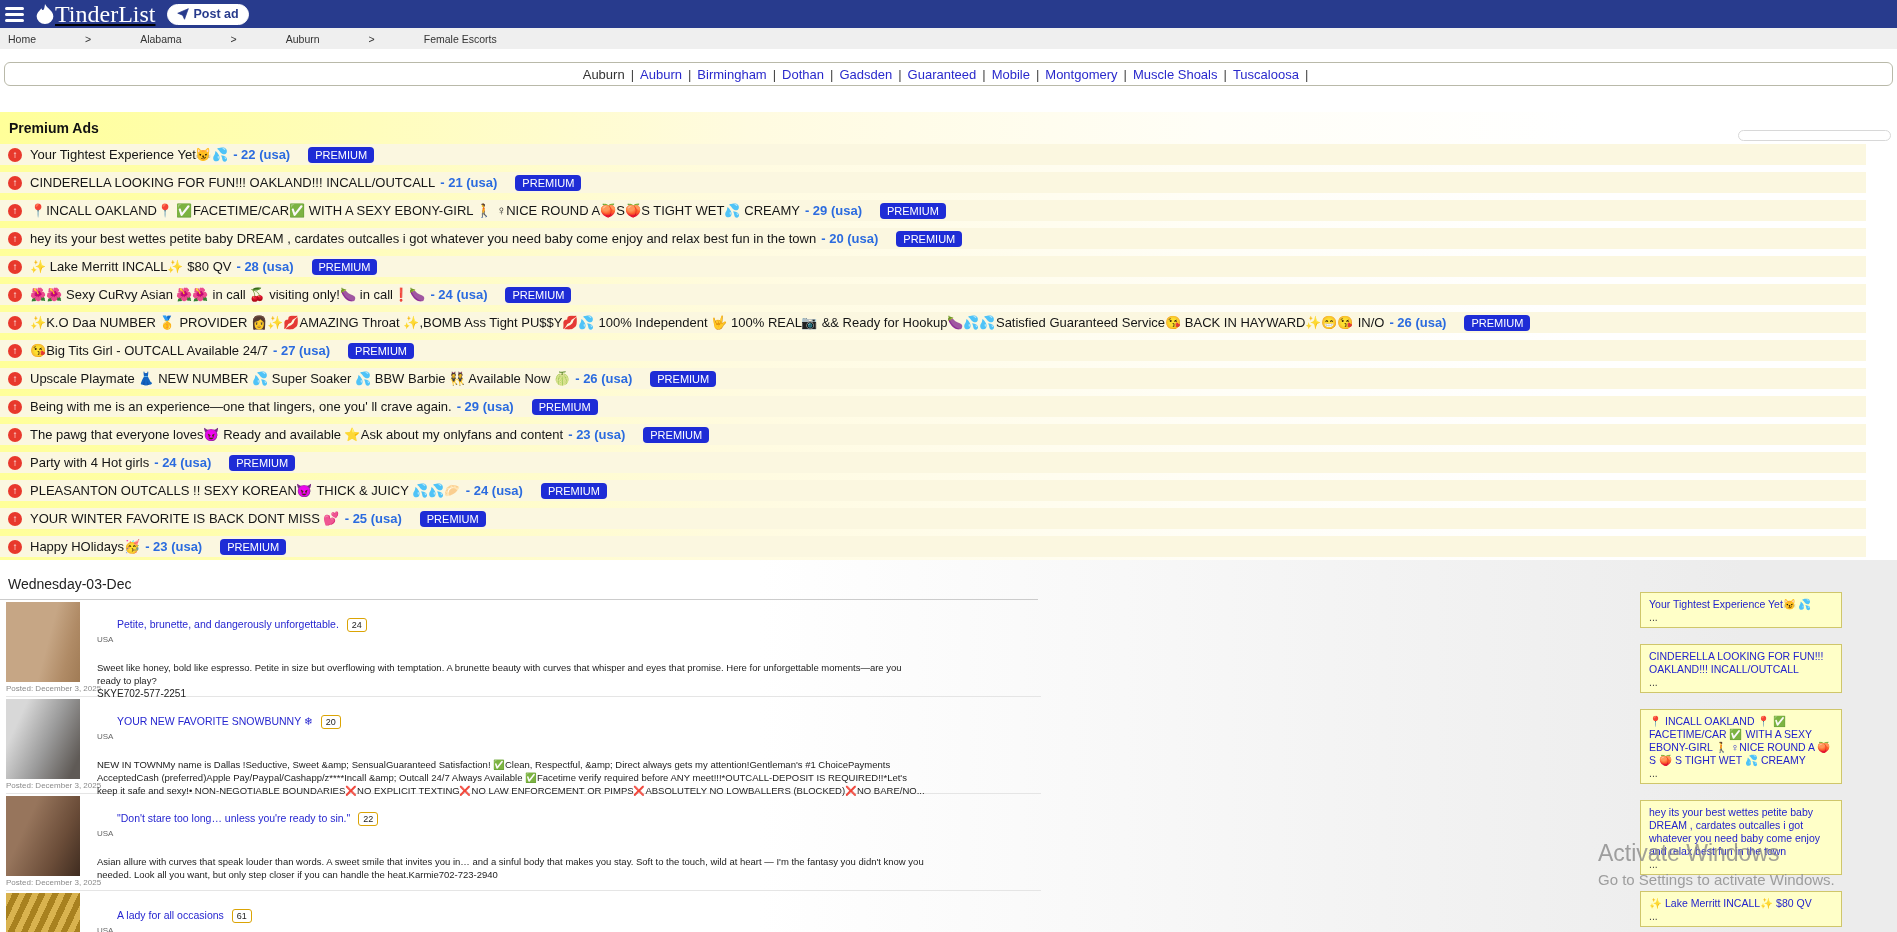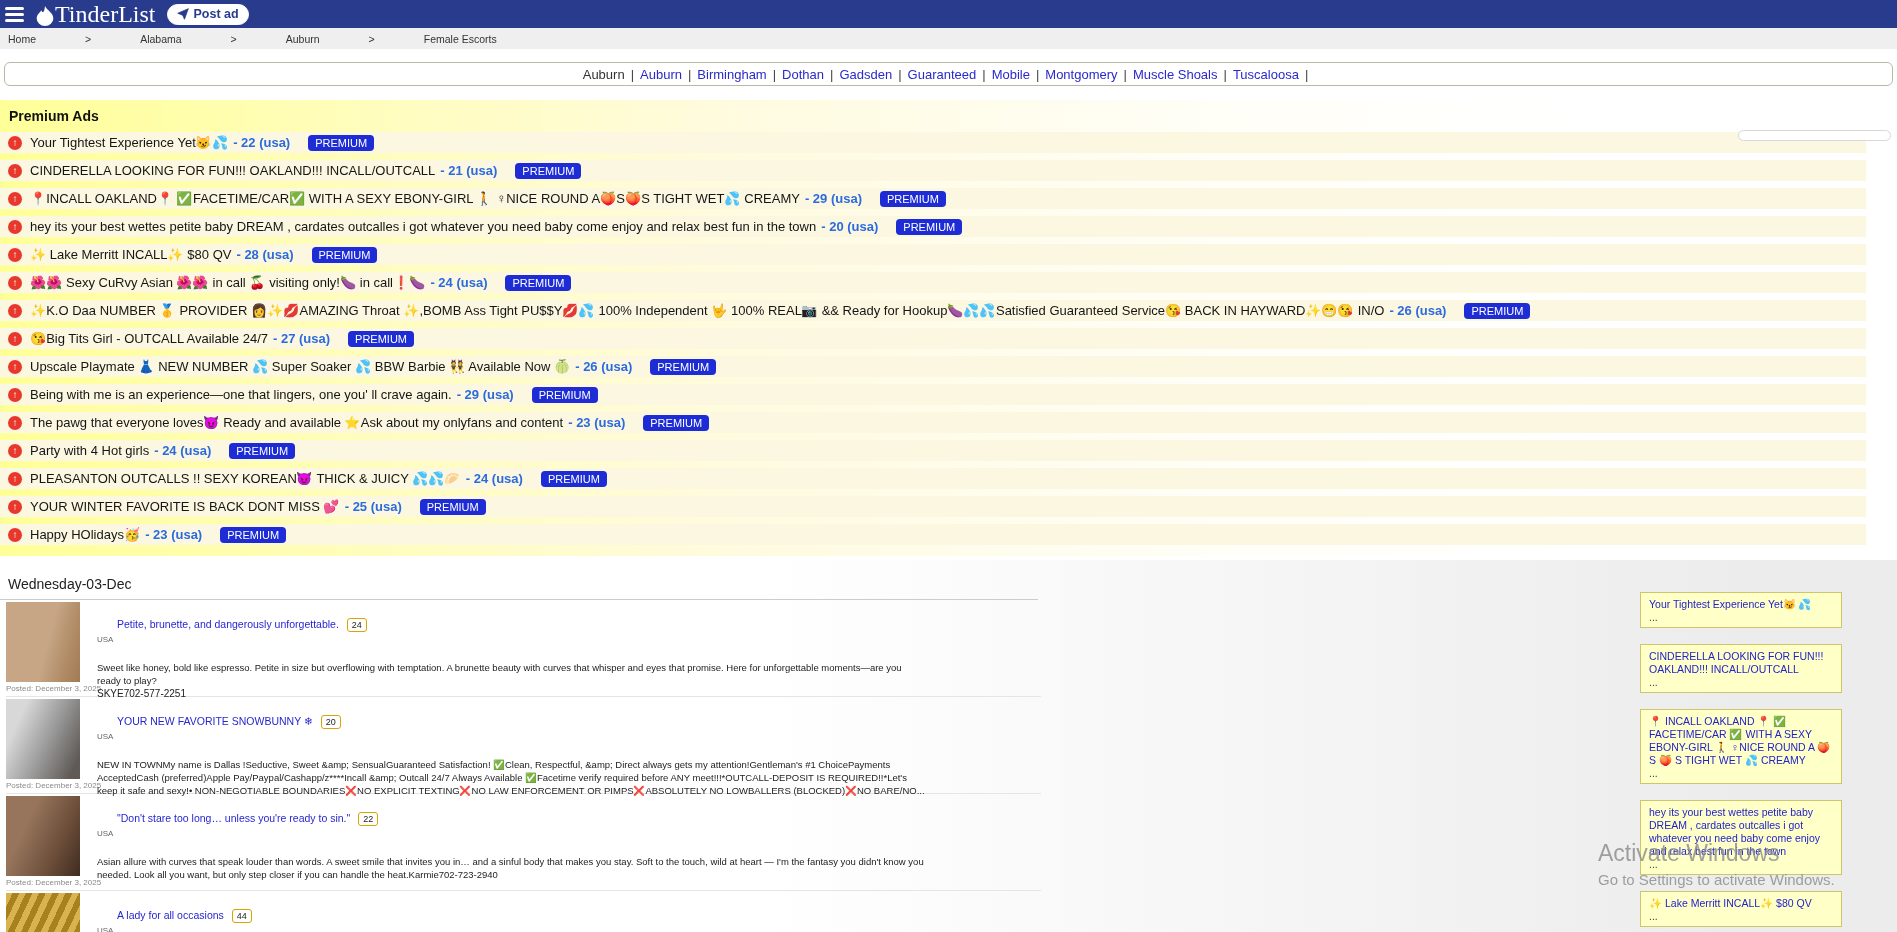--- a/index.html
+++ b/index.html
@@ -5,21 +5,21 @@
   * { box-sizing: border-box; margin: 0; padding: 0; }
   html,body { width:1897px; height:932px; overflow:hidden; }
   body { position:relative; font-family:"Liberation Sans", sans-serif; background:#fff; }
 
   
   .header { position:absolute; top:0; left:0; width:1897px; height:28px;
             background:#283b8d; display:flex; align-items:center; }
   .hamburger { width:26px; height:22px; margin-left:3px; display:flex; flex-direction:column;
                justify-content:center; gap:3px; cursor:pointer; }
   .hamburger span { display:block; width:19px; height:3px; background:#fff; border-radius:2px; margin-left:2px; }
-  .brand { display:flex; align-items:flex-end; margin-left:7px; }
+  .brand { display:flex; align-items:center; margin-left:7px;text-decoration:underline; }
   .flame { width:18px; height:20px; margin-right:1px; }
   .brand-text { color:#fff; font-family:"Liberation Serif", serif; font-size:24px; line-height:24px; }
   .postad-btn { margin-left:12px; background:#fff; border:1px solid #fff; border-radius:11px;
                 height:21px; padding:0 9px; display:flex; align-items:center; gap:4px; cursor:pointer; }
   .postad-btn .plane { width:12px; height:12px; }
   .postad-label { color:#283b8d; font-size:12.5px; font-weight:bold; }
 
   
   .breadcrumb-bar { position:absolute; top:28px; left:0; width:1897px; height:21px;
                     background:#efefef; display:flex; align-items:center; padding-left:8px;
@@ -29,21 +29,21 @@
 
   
   .citybox { position:absolute; top:62px; left:4px; width:1889px; height:24px;
              border:1px solid #b9b9a9; border-radius:6px; background:#fff;
              display:flex; align-items:center; justify-content:center; font-size:13px; }
   .citybox .cur { color:#333; }
   .citybox a.city { color:#2929cc; text-decoration:none; cursor:pointer; }
   .citybox .sep { color:#444; margin:0 6px; }
 
   
-  .premium-section { position:absolute; top:100px; left:0; width:1866px;
+  .premium-section { position:absolute; top:112px; left:0; width:1866px;
                      background:linear-gradient(90deg,#ffff99 0%,#fffbe0 40%,#fffef7 65%,#ffffff 85%);
                      padding-bottom:4px; }
   .premium-title { font-size:14px; font-weight:bold; color:#111; padding:8px 0 8px 9px; }
   .prow { height:21px; margin-bottom:7px; background:#fbf7e0; display:flex; align-items:center;
           padding-left:8px; white-space:nowrap; }
   .up-icon { flex:0 0 auto; width:14px; height:14px; border-radius:50%; background:#e8382c;
              color:#fff; font-size:10px; font-weight:bold; line-height:14px; text-align:center; cursor:pointer; }
   .prow .ptitle { font-size:13px; font-weight:normal; color:#151515; margin-left:8px; cursor:pointer; }
   .prow .pmeta { font-size:13px; font-weight:bold; color:#2b6bdf; margin-left:5px; }
   .badge { display:inline-block; margin-left:18px; background:#1e2cd6; color:#fff; font-size:11px;
@@ -266,21 +266,21 @@
     <div class="lcontent">
       <span class="ltitle">"Don't stare too long… unless you're ready to sin."</span><span class="age-badge">22</span>
       <div class="lcountry">USA</div>
       <div class="ldesc">Asian allure with curves that speak louder than words. A sweet smile that invites you in… and a sinful body that makes you stay. Soft to the touch, wild at heart — I'm the fantasy you didn't know you needed. Look all you want, but only step closer if you can handle the heat.Karmie702-723-2940</div>
     </div>
   </div>
 
   <div class="listing" style="top:333px; border-bottom:none;">
     <div class="thumb thumb-4"></div>
     <div class="lcontent">
-      <span class="ltitle">A lady for all occasions</span><span class="age-badge">44</span>
+      <span class="ltitle">A lady for all occasions</span><span class="age-badge">61</span>
       <div class="lcountry">USA</div>
     </div>
   </div>
 
   <div class="sidebar">
     <div class="sbox">
       <div class="stext">Your Tightest Experience Yet😼 💦</div>
       <div class="smore">...</div>
     </div>
     <div class="sbox">

